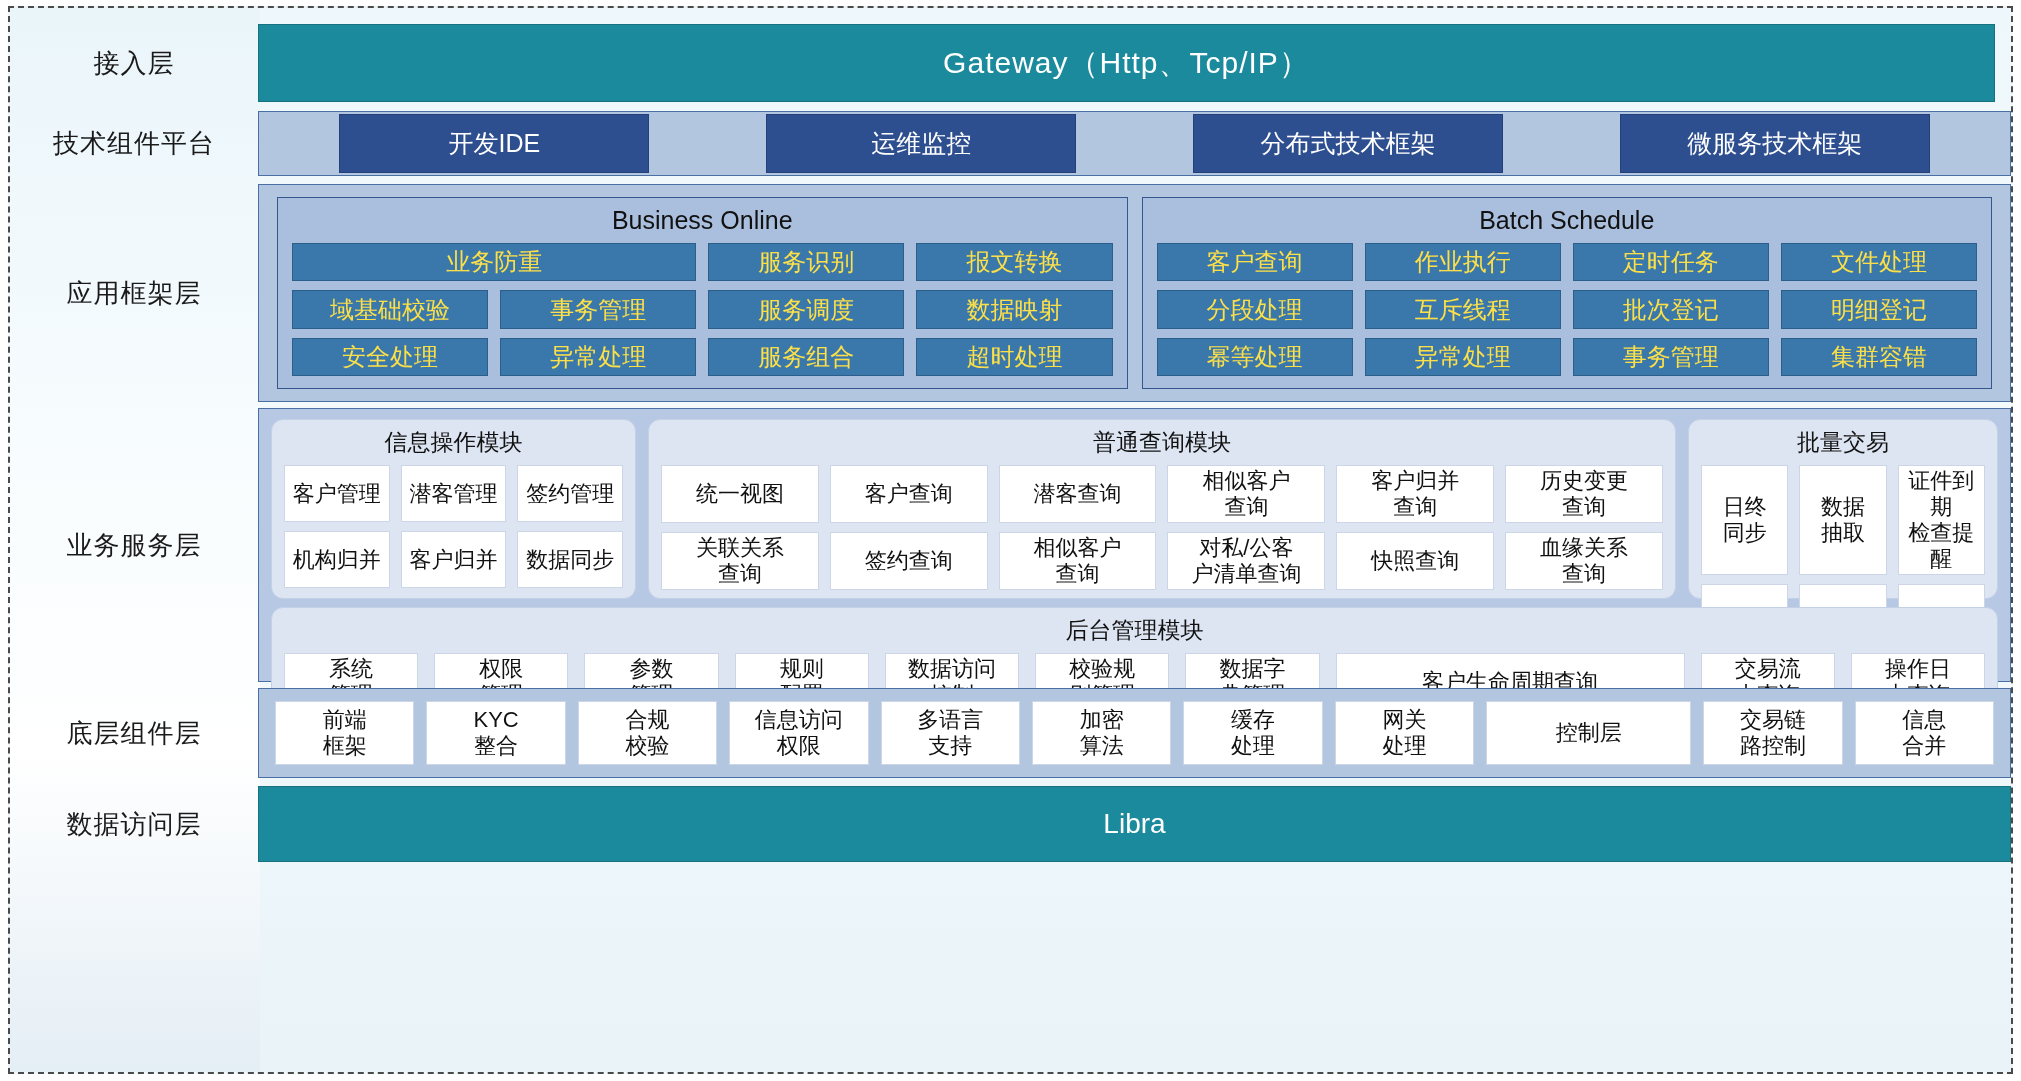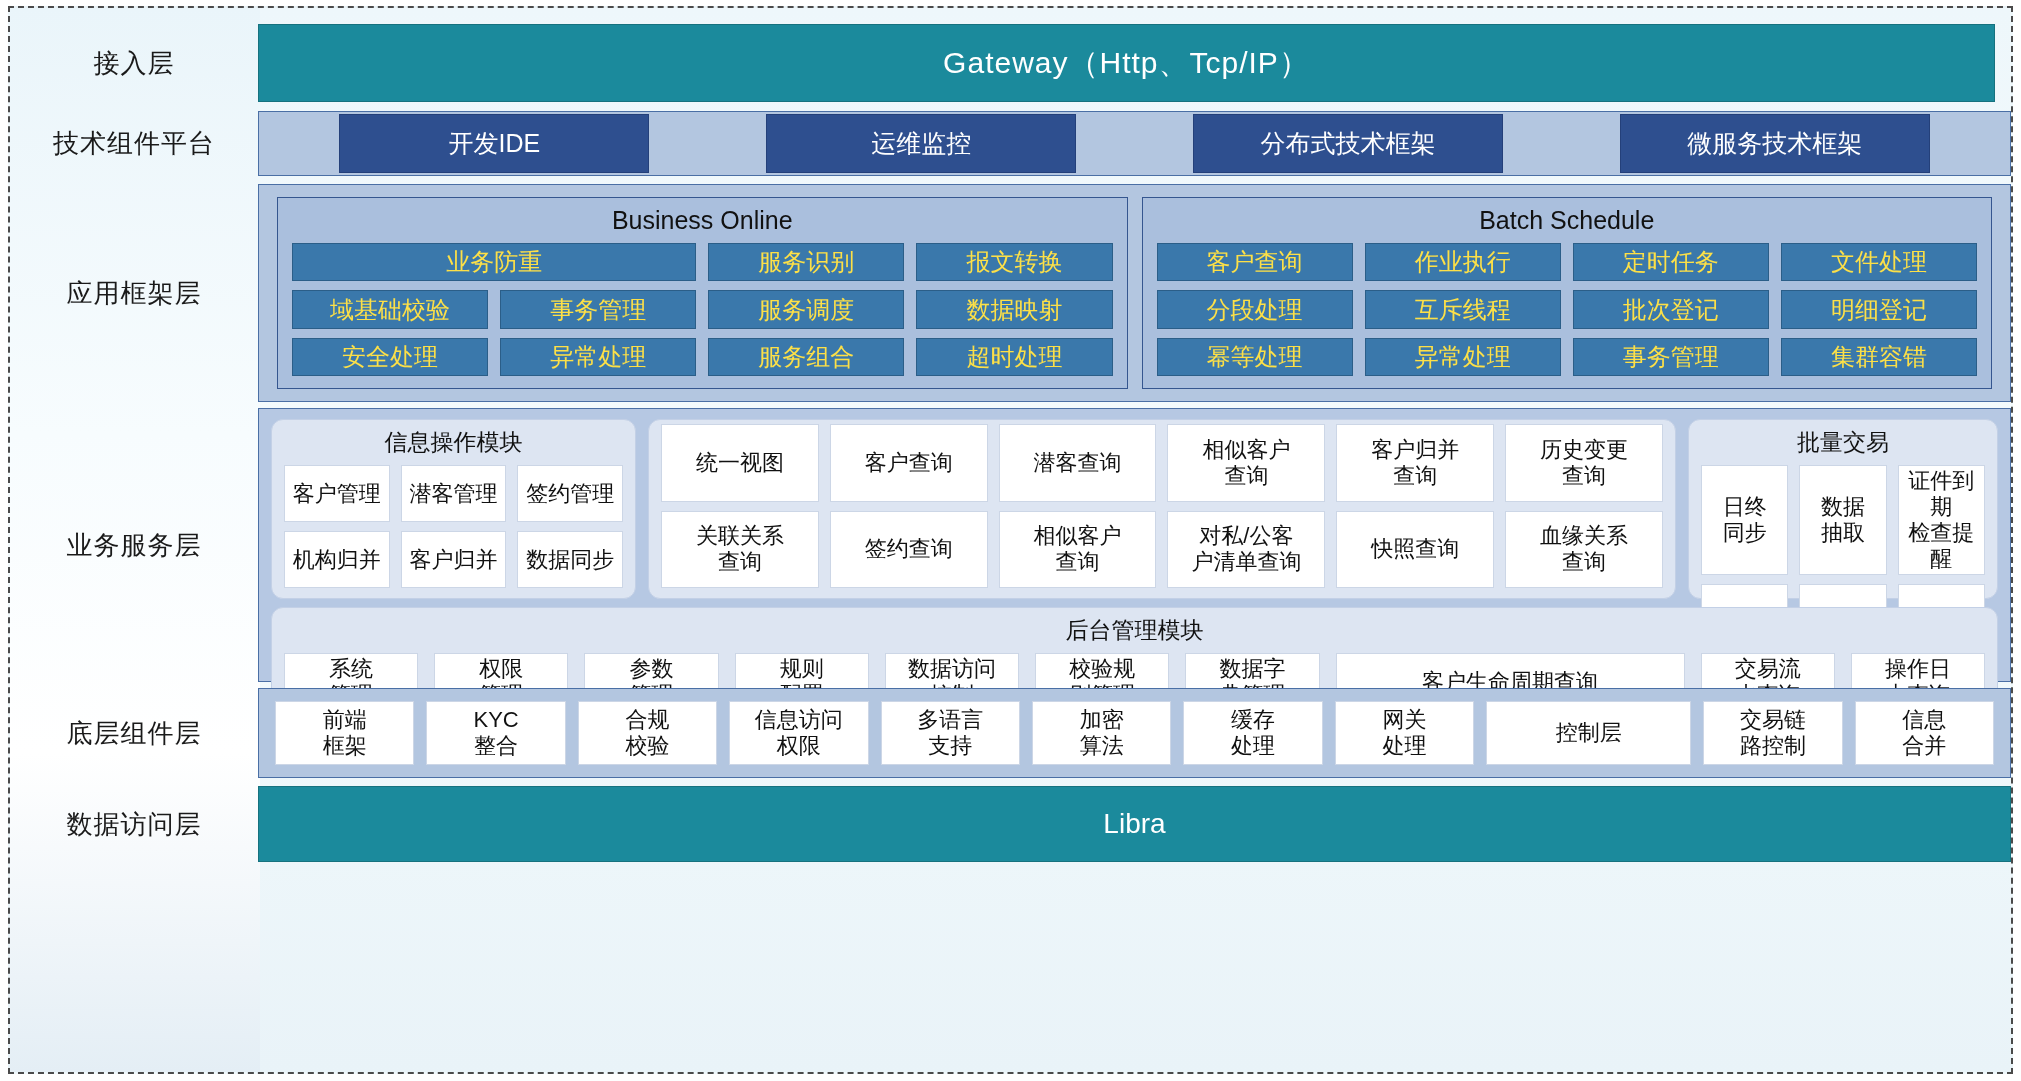--- a/index.html
+++ b/index.html
@@ -312,20 +312,21 @@
                 <div class="cell-white">客户管理</div>
                 <div class="cell-white">潜客管理</div>
                 <div class="cell-white">签约管理</div>
                 <div class="cell-white">机构归并</div>
                 <div class="cell-white">客户归并</div>
                 <div class="cell-white">数据同步</div>
               </div>
             </div>
 
             <div class="mod mod-query">
+              <div class="mod-title">普通查询模块</div>
               <div class="mod-grid">
                 <div class="cell-white">统一视图</div>
                 <div class="cell-white">客户查询</div>
                 <div class="cell-white">潜客查询</div>
                 <div class="cell-white">相似客户<br>查询</div>
                 <div class="cell-white">客户归并<br>查询</div>
                 <div class="cell-white">历史变更<br>查询</div>
 
                 <div class="cell-white">关联关系<br>查询</div>
                 <div class="cell-white">签约查询</div>

